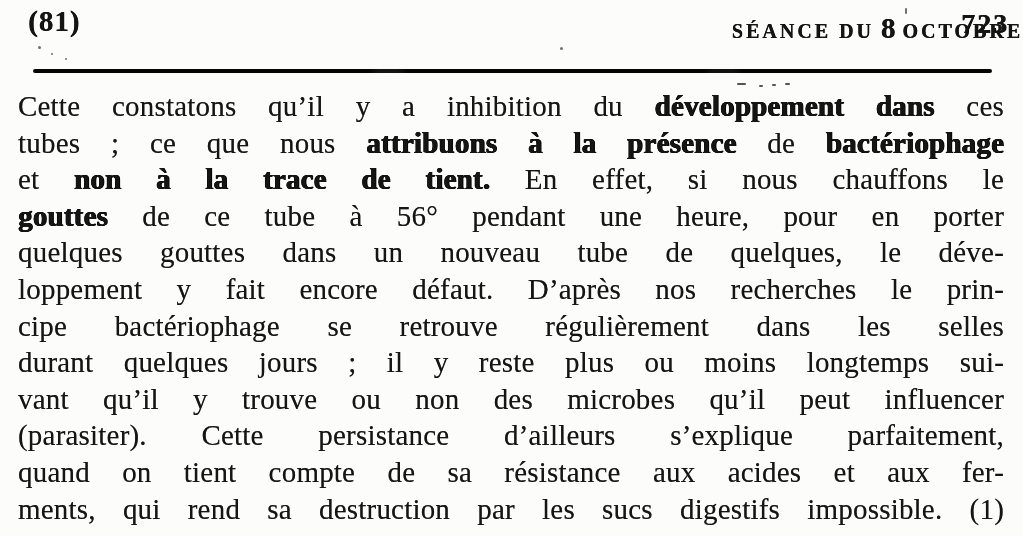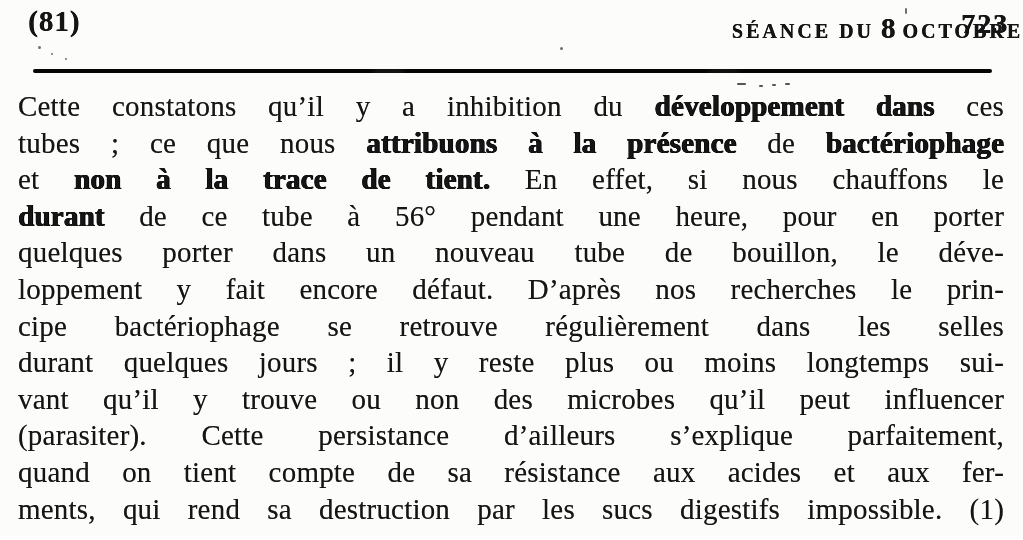--- a/index.html
+++ b/index.html
@@ -79,22 +79,22 @@
   <div class="running-title"><span>SÉANCE DU</span><span class="date-num">8</span><span>OCTOBRE</span></div>
 
   <div class="page-num">723</div>
 
   <div class="rule"></div>
 
   <main class="body-text">
       <div class="line"><span>Cette constatons qu’il y a inhibition du </span><span class="heavy">développement dans</span><span> ces</span></div>
       <div class="line"><span>tubes ; ce que nous </span><span class="heavy">attribuons à la présence</span><span> de </span><span class="heavy">bactériophage</span></div>
       <div class="line"><span>et </span><span class="heavy">non à la trace de tient.</span><span> En effet, si nous chauffons le</span></div>
-      <div class="line"><span class="heavy">durant</span><span> de ce tube à 56° pendant une heure, pour en porter</span></div>
-      <div class="line"><span>quelques porter dans un nouveau tube de bouillon, le déve-</span></div>
+      <div class="line"><span class="heavy">gouttes</span><span> de ce tube à 56° pendant une heure, pour en porter</span></div>
+      <div class="line"><span>quelques gouttes dans un nouveau tube de quelques, le déve-</span></div>
       <div class="line"><span>loppement y fait encore défaut. D’après nos recherches le prin-</span></div>
       <div class="line"><span>cipe bactériophage se retrouve régulièrement dans les selles</span></div>
       <div class="line"><span>durant quelques jours ; il y reste plus ou moins longtemps sui-</span></div>
       <div class="line"><span>vant qu’il y trouve ou non des microbes qu’il peut influencer</span></div>
       <div class="line"><span>(parasiter). Cette persistance d’ailleurs s’explique parfaitement,</span></div>
       <div class="line"><span>quand on tient compte de sa résistance aux acides et aux fer-</span></div>
       <div class="line"><span>ments, qui rend sa destruction par les sucs digestifs impossible. (1)</span></div>
     </main>
 
   <span class="speck sp1"></span>

